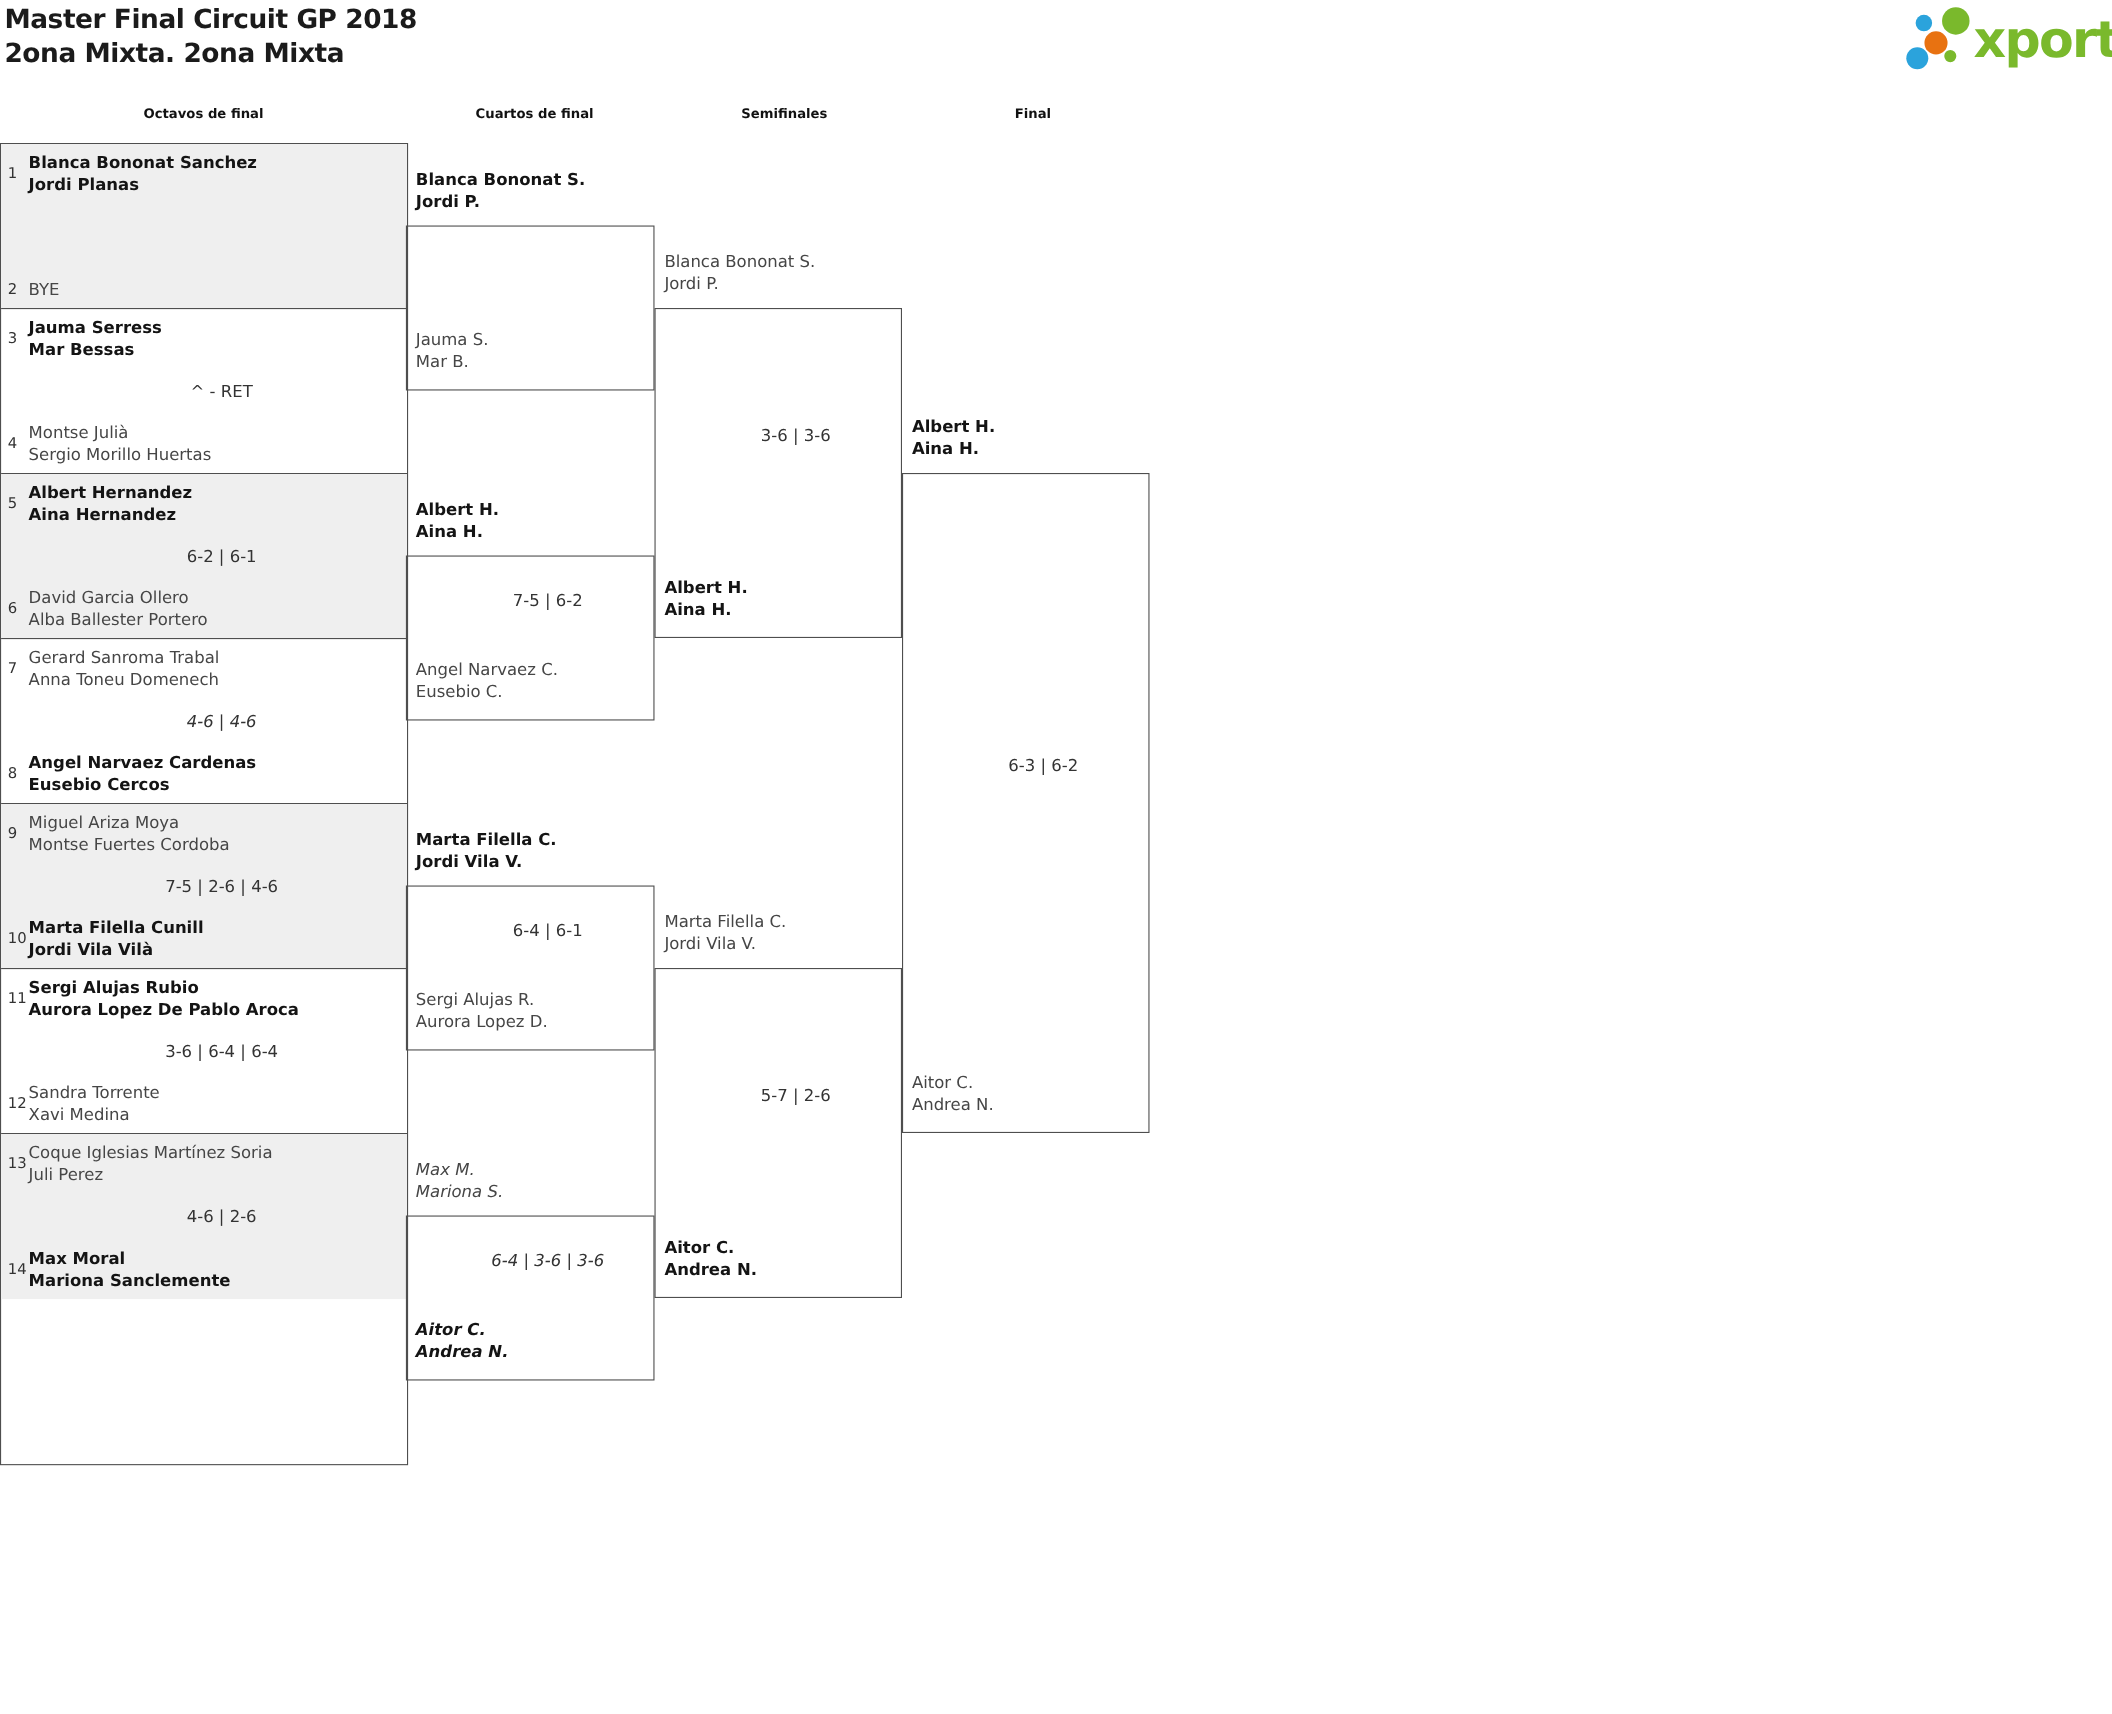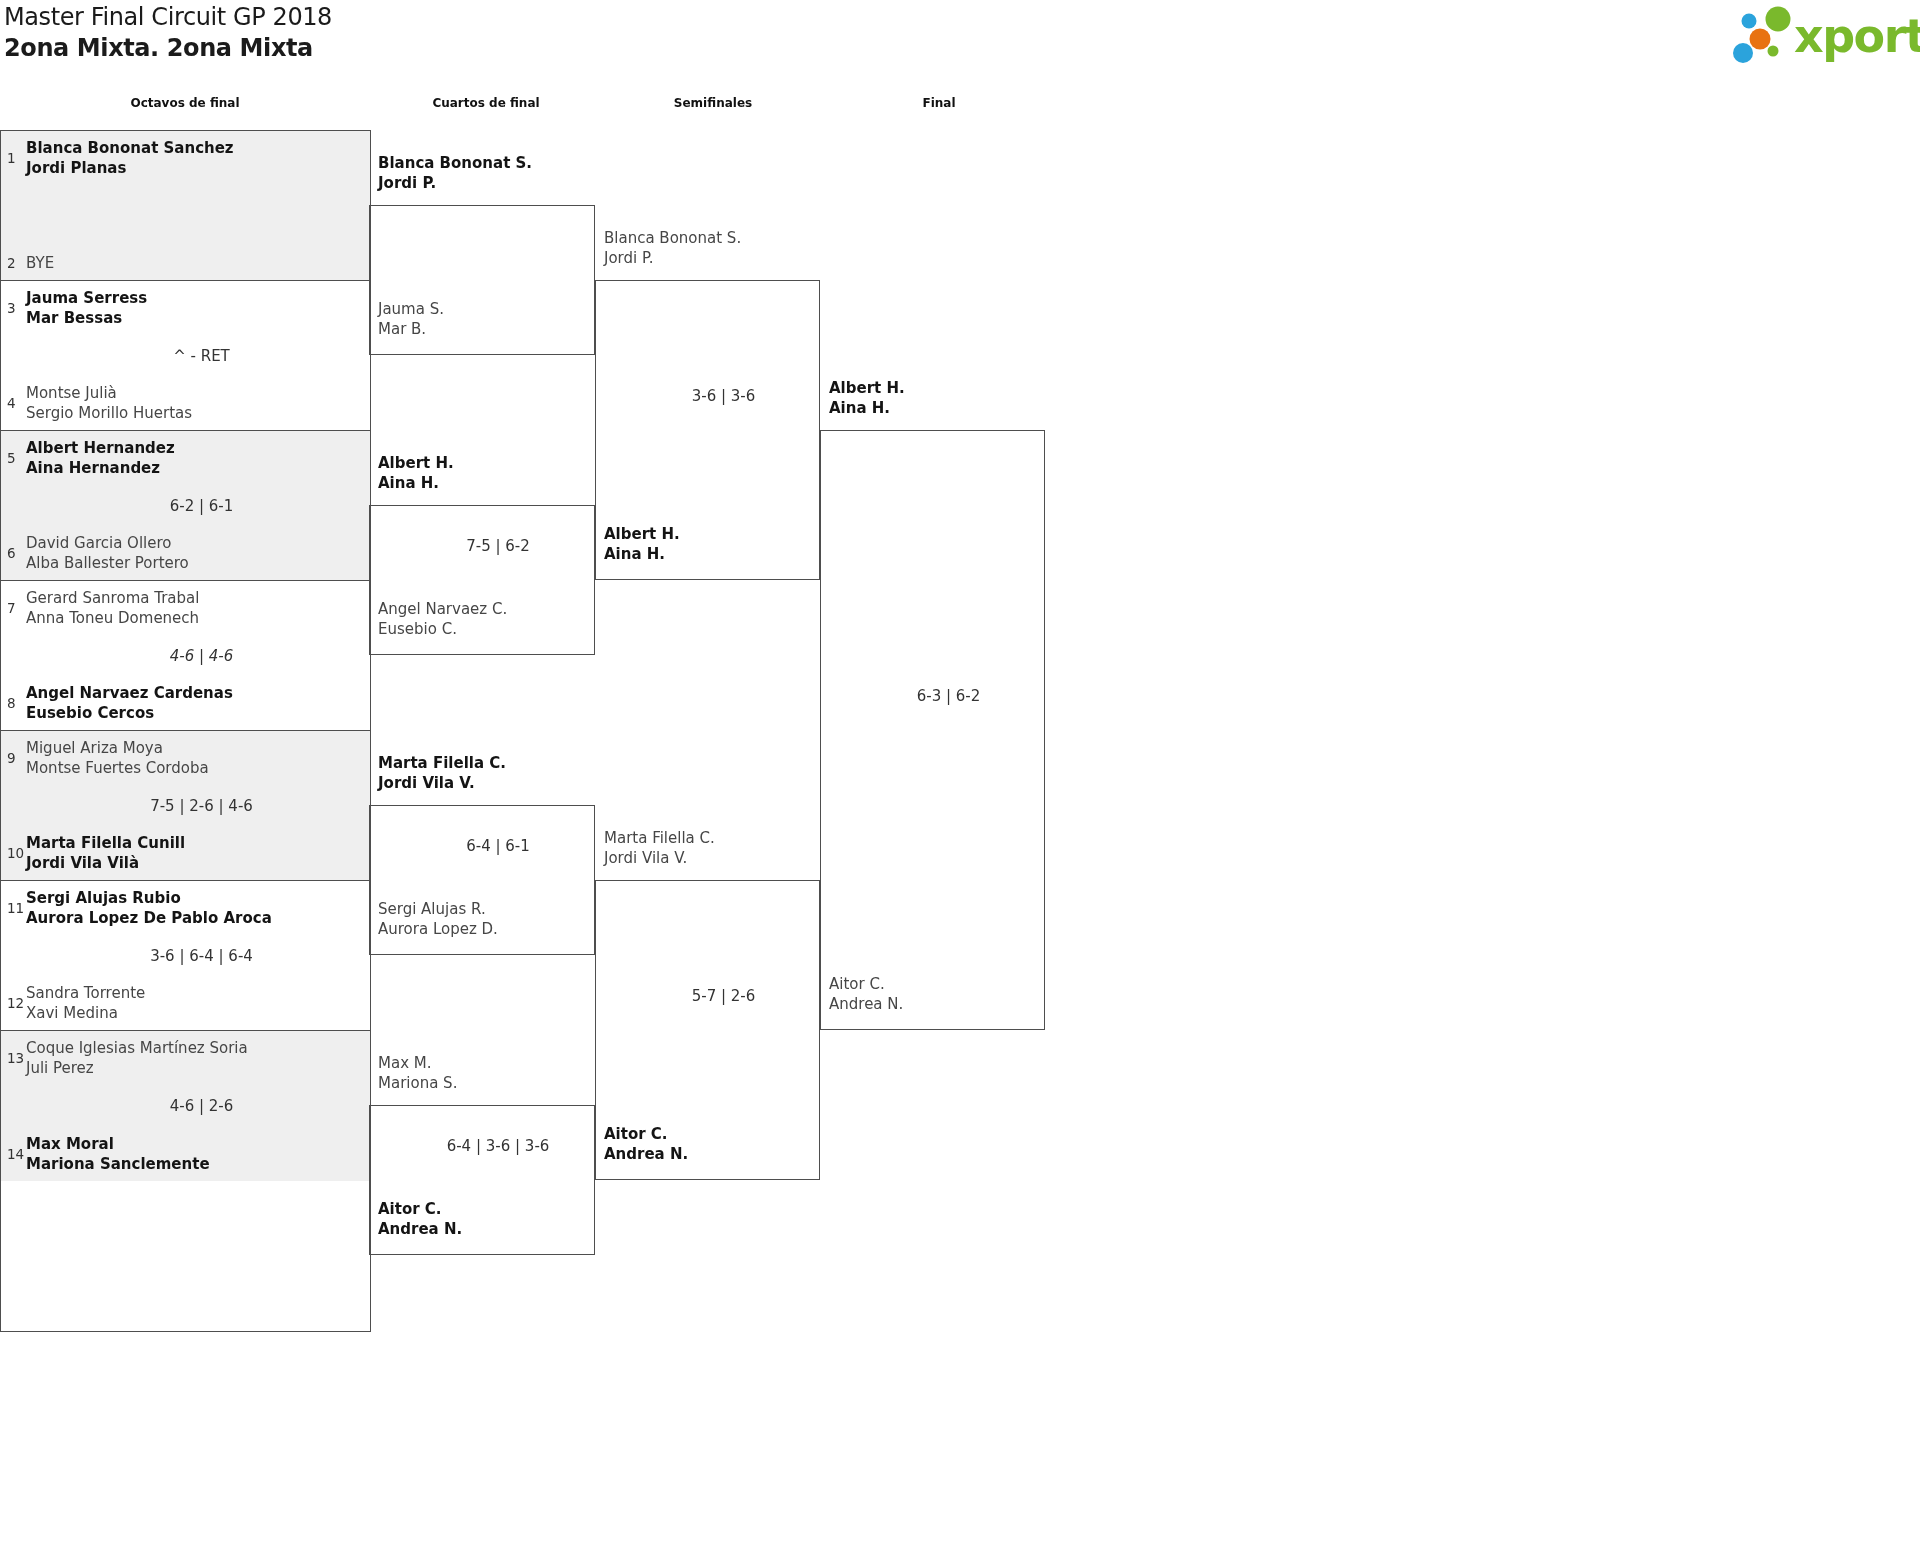--- a/index.html
+++ b/index.html
@@ -1,19 +1,19 @@
 <!DOCTYPE html>
 <html><head>
 <meta charset="utf-8">
 <style>
   html,body{margin:0;padding:0;background:#fff;}
   .page{position:relative;width:1920px;height:1558px;background:#fff;overflow:hidden;
         font-family:"DejaVu Sans","Liberation Sans",sans-serif;color:#1b1b1b;}
   .titlebox{position:absolute;left:4px;top:2px;}
-  .title{font-size:24px;font-weight:400;letter-spacing:-0.4px;line-height:31px;color:#1b1b1b;}
+  .title{font-size:24px;font-weight:700;letter-spacing:-0.4px;line-height:31px;color:#1b1b1b;}
   .subtitle{font-size:24px;font-weight:700;letter-spacing:-0.4px;line-height:30px;color:#1b1b1b;}
   .logo{position:absolute;left:1701px;top:0px;width:250px;height:75px;}
   .logo svg{display:block;}
   .roundhead{position:absolute;top:96px;transform:translateX(-50%);font-size:12px;font-weight:700;
              white-space:nowrap;color:#111;}
   
   .col1{position:absolute;left:0px;top:130px;width:369px;height:1200px;border:1px solid #4e4e4e;}
   .m{position:relative;height:150px;box-sizing:border-box;border-bottom:1px solid #4e4e4e;}
   .m:last-child{border-bottom:none;}
   .m.shaded{background:#efefef;}
@@ -202,21 +202,21 @@
         <div class="names win slot-up">
           <div>Marta Filella C.</div>
           <div>Jordi Vila V.</div>
         </div>
         <div class="names lose slot-low">
           <div>Sergi Alujas R.</div>
           <div>Aurora Lopez D.</div>
         </div>
         <div class="score" style="top: 30px;">6-4 | 6-1</div>
       </div>
-      <div class="box" style="left: 369px; top: 1105px; width: 226px; height: 150px;">
+      <div class="box" style="left: 369px; top: 1105px; width: 226px; height: 150px; font-style: italic;">
         <div class="names lose slot-up">
           <div>Max M.</div>
           <div>Mariona S.</div>
         </div>
         <div class="names win slot-low">
           <div>Aitor C.</div>
           <div>Andrea N.</div>
         </div>
         <div class="score" style="top: 30px;">6-4 | 3-6 | 3-6</div>
       </div>

